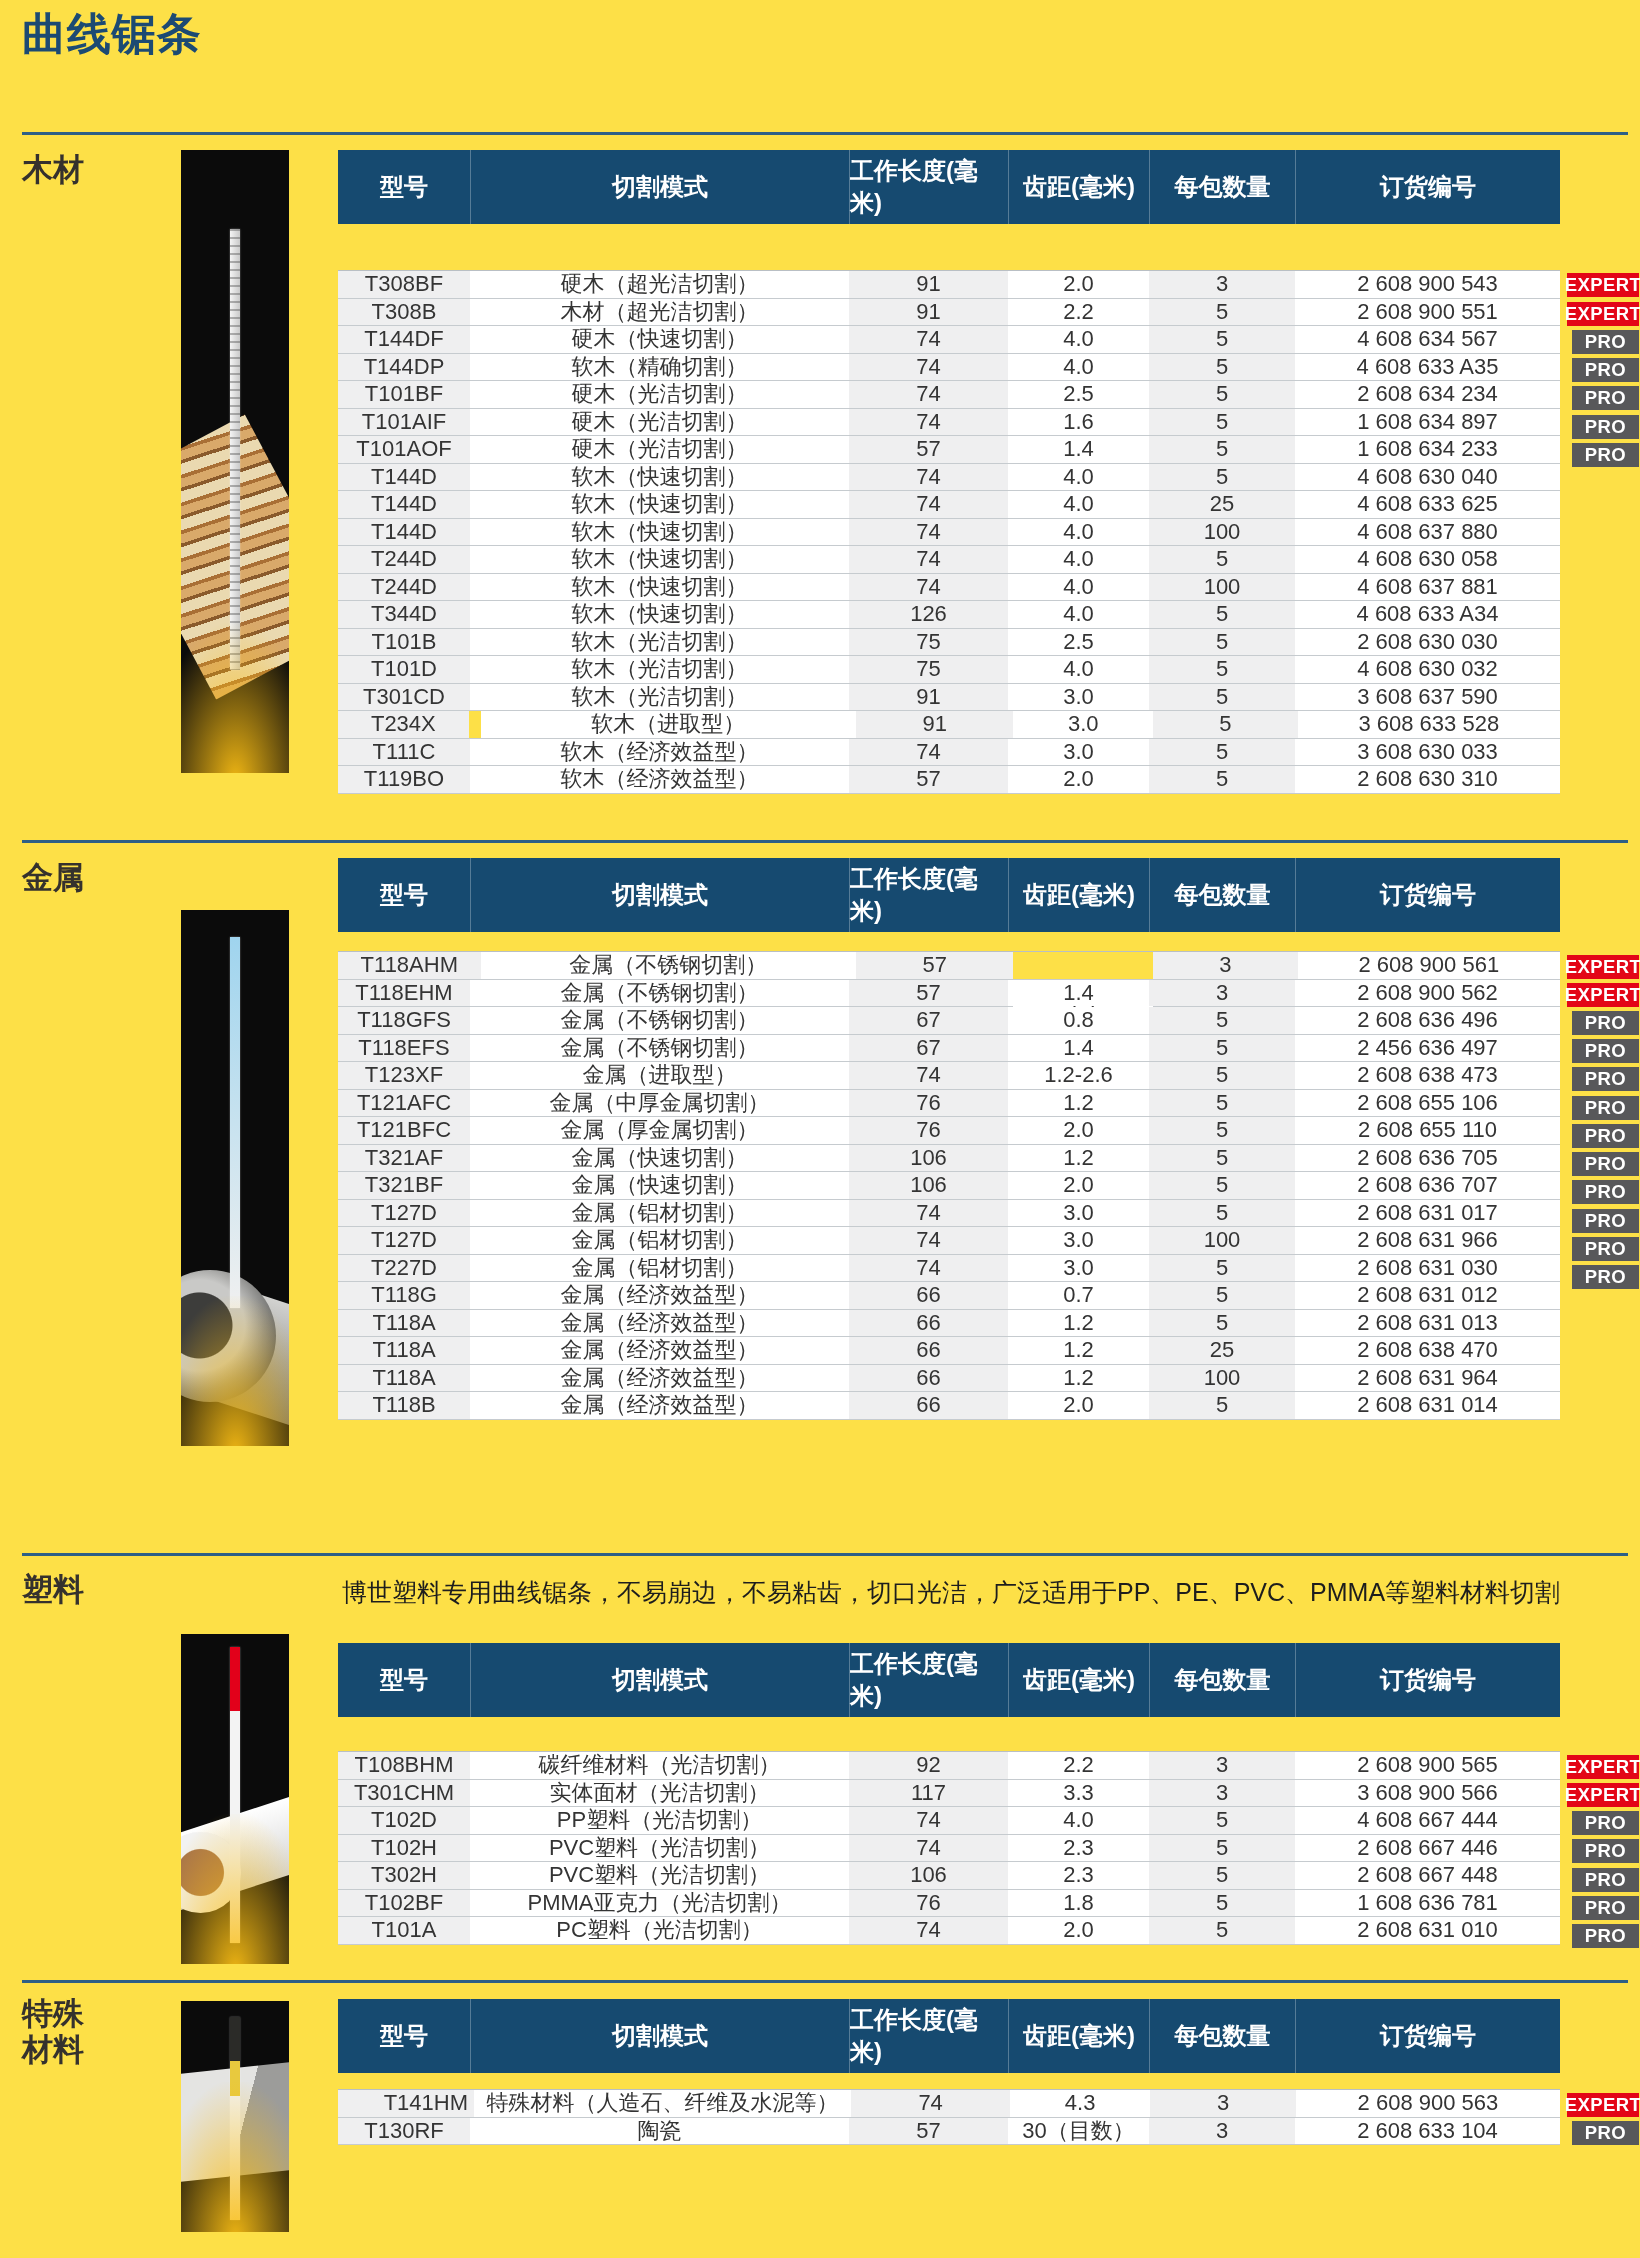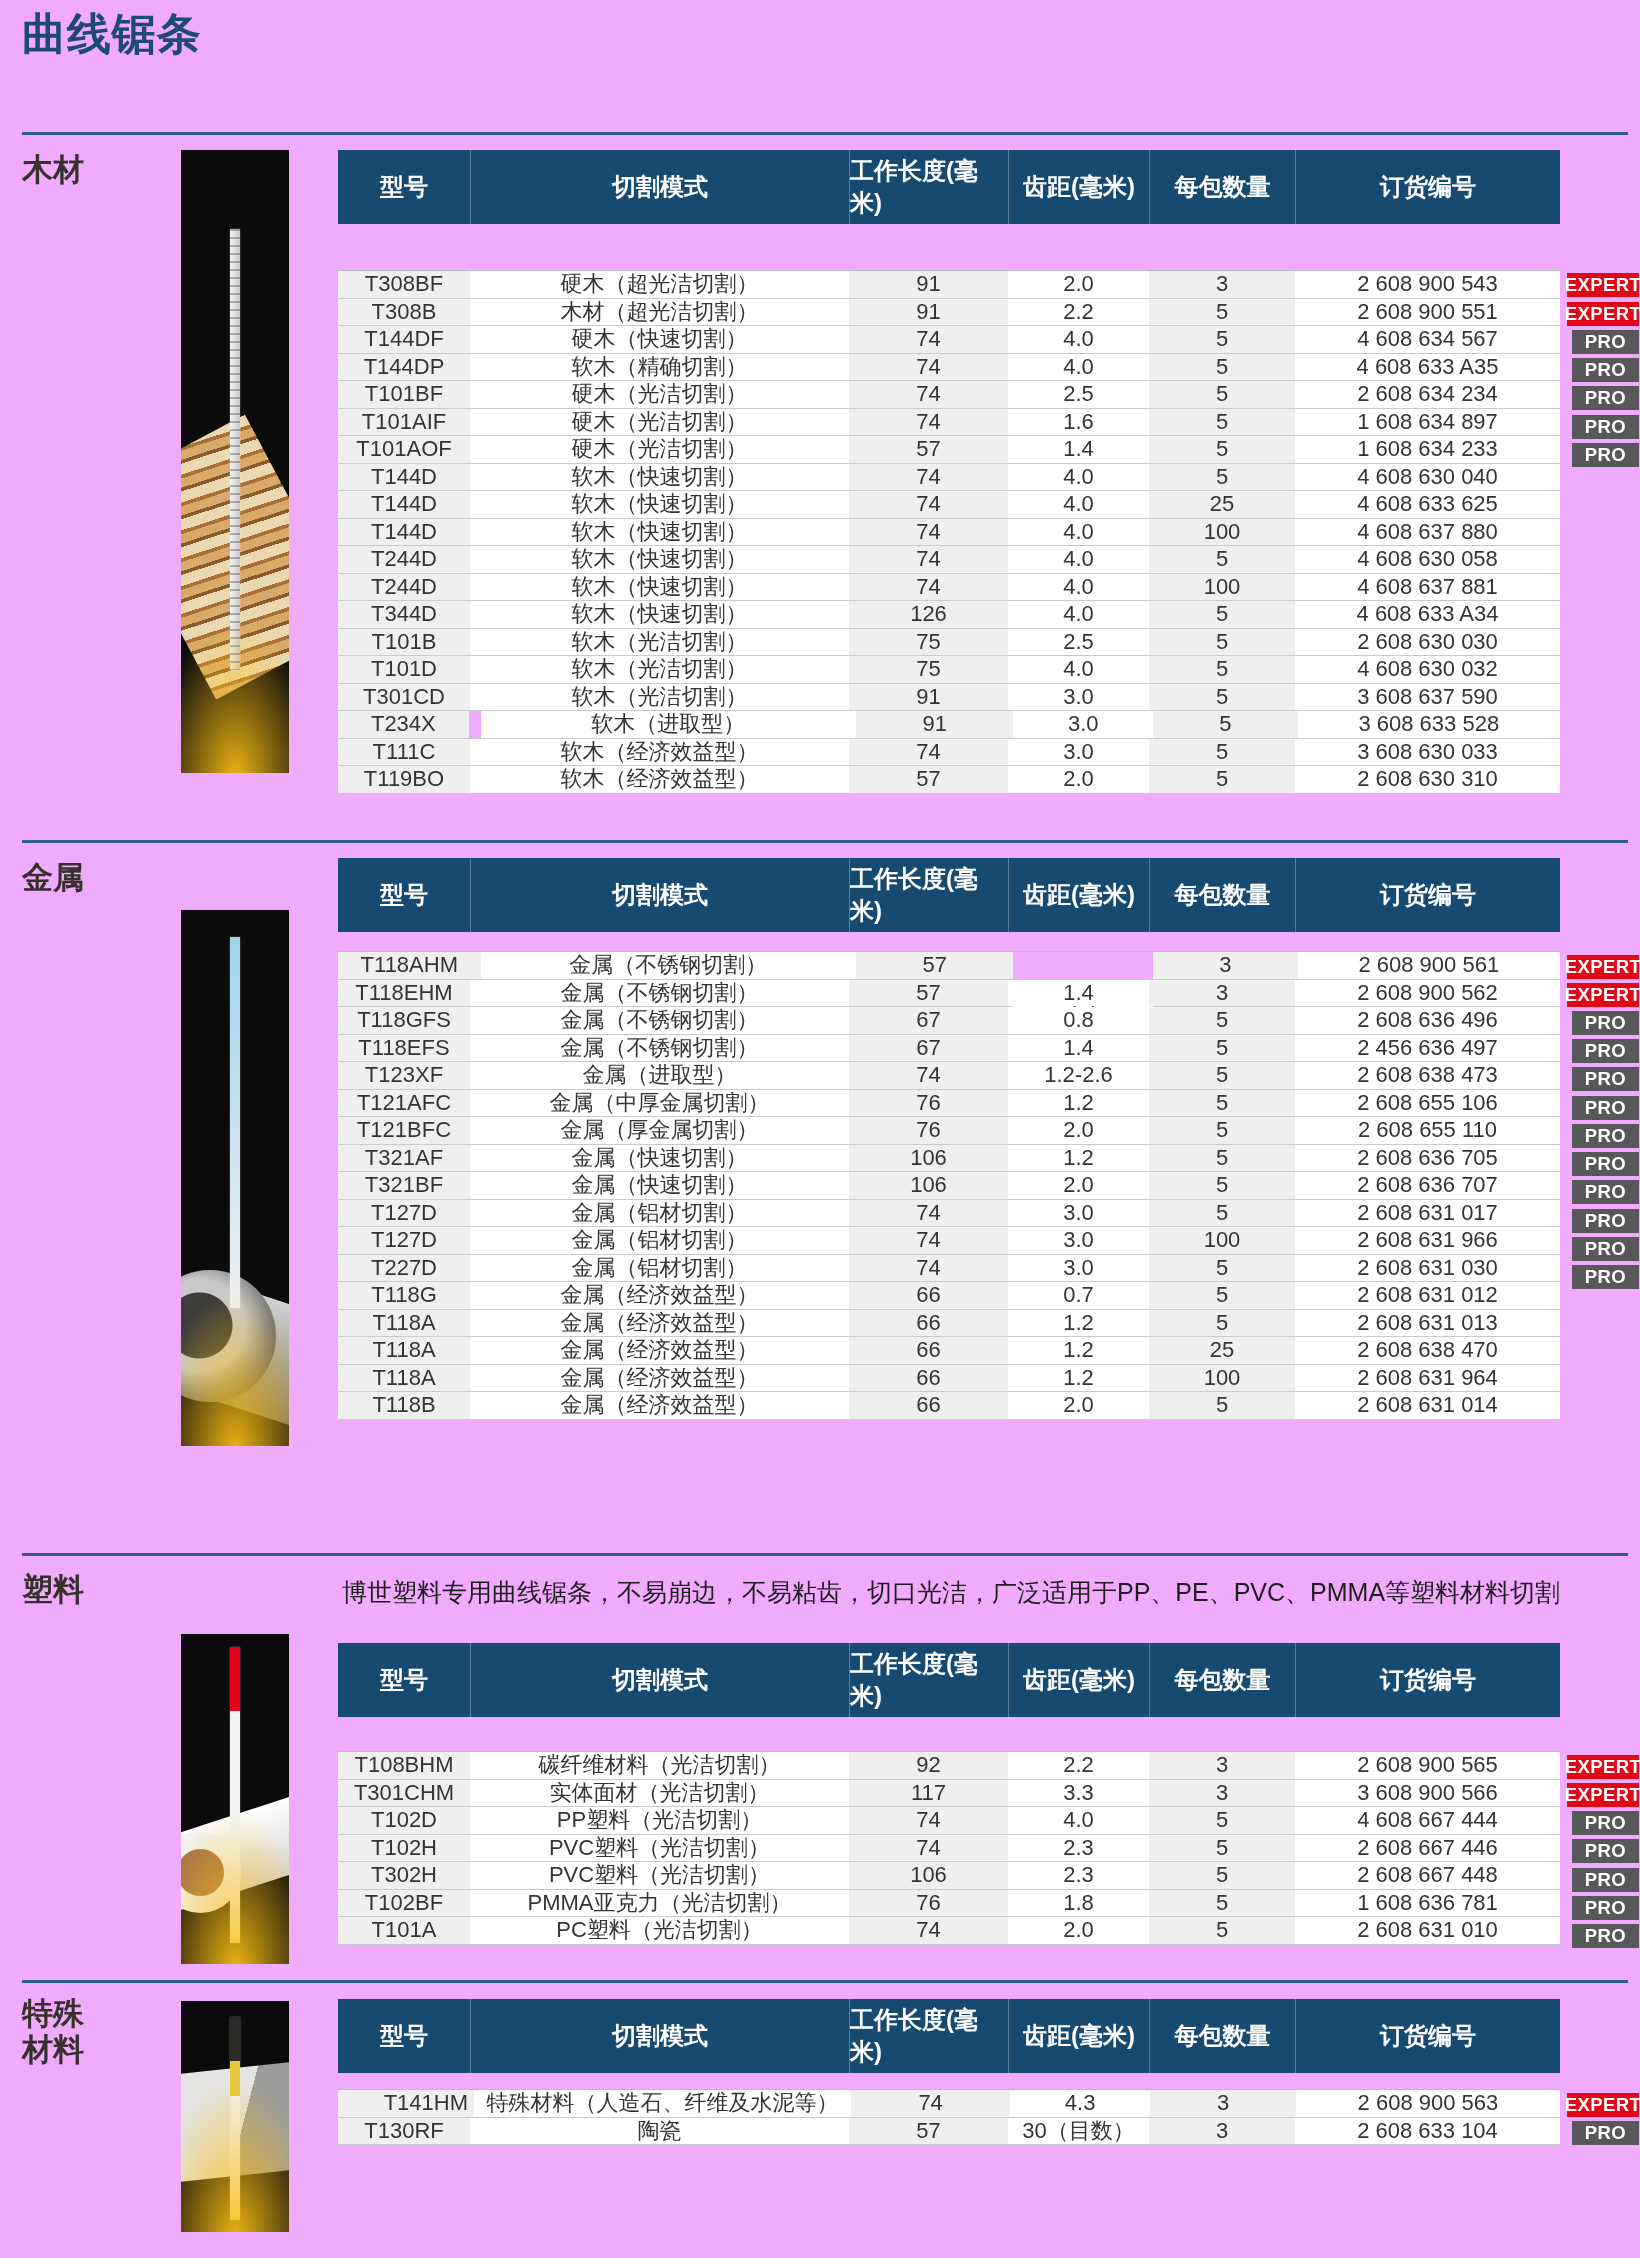--- a/index.html
+++ b/index.html
@@ -1,17 +1,17 @@
 <!DOCTYPE html>
 <html style="font-size:14px"><head>
 <meta charset="utf-8">
 <style>
   html,body{margin:0;padding:0;background:#ffffff;}
   #canvas{
-    position:relative;width:1641px;height:2258px;background:#f0abfc;
+    position:relative;width:1641px;height:2258px;background:#fde047;
     font-family:"Liberation Sans", sans-serif;overflow:hidden;
   }
   .page-title{
     position:absolute;left:22px;top:5.3px;font-size:44px;font-weight:bold;
     color:#1c4a73;letter-spacing:0.9px;
   }
   .hr{
     position:absolute;left:22px;width:1606px;height:2.6px;background:#2e5f86;
   }
   .section-label{

